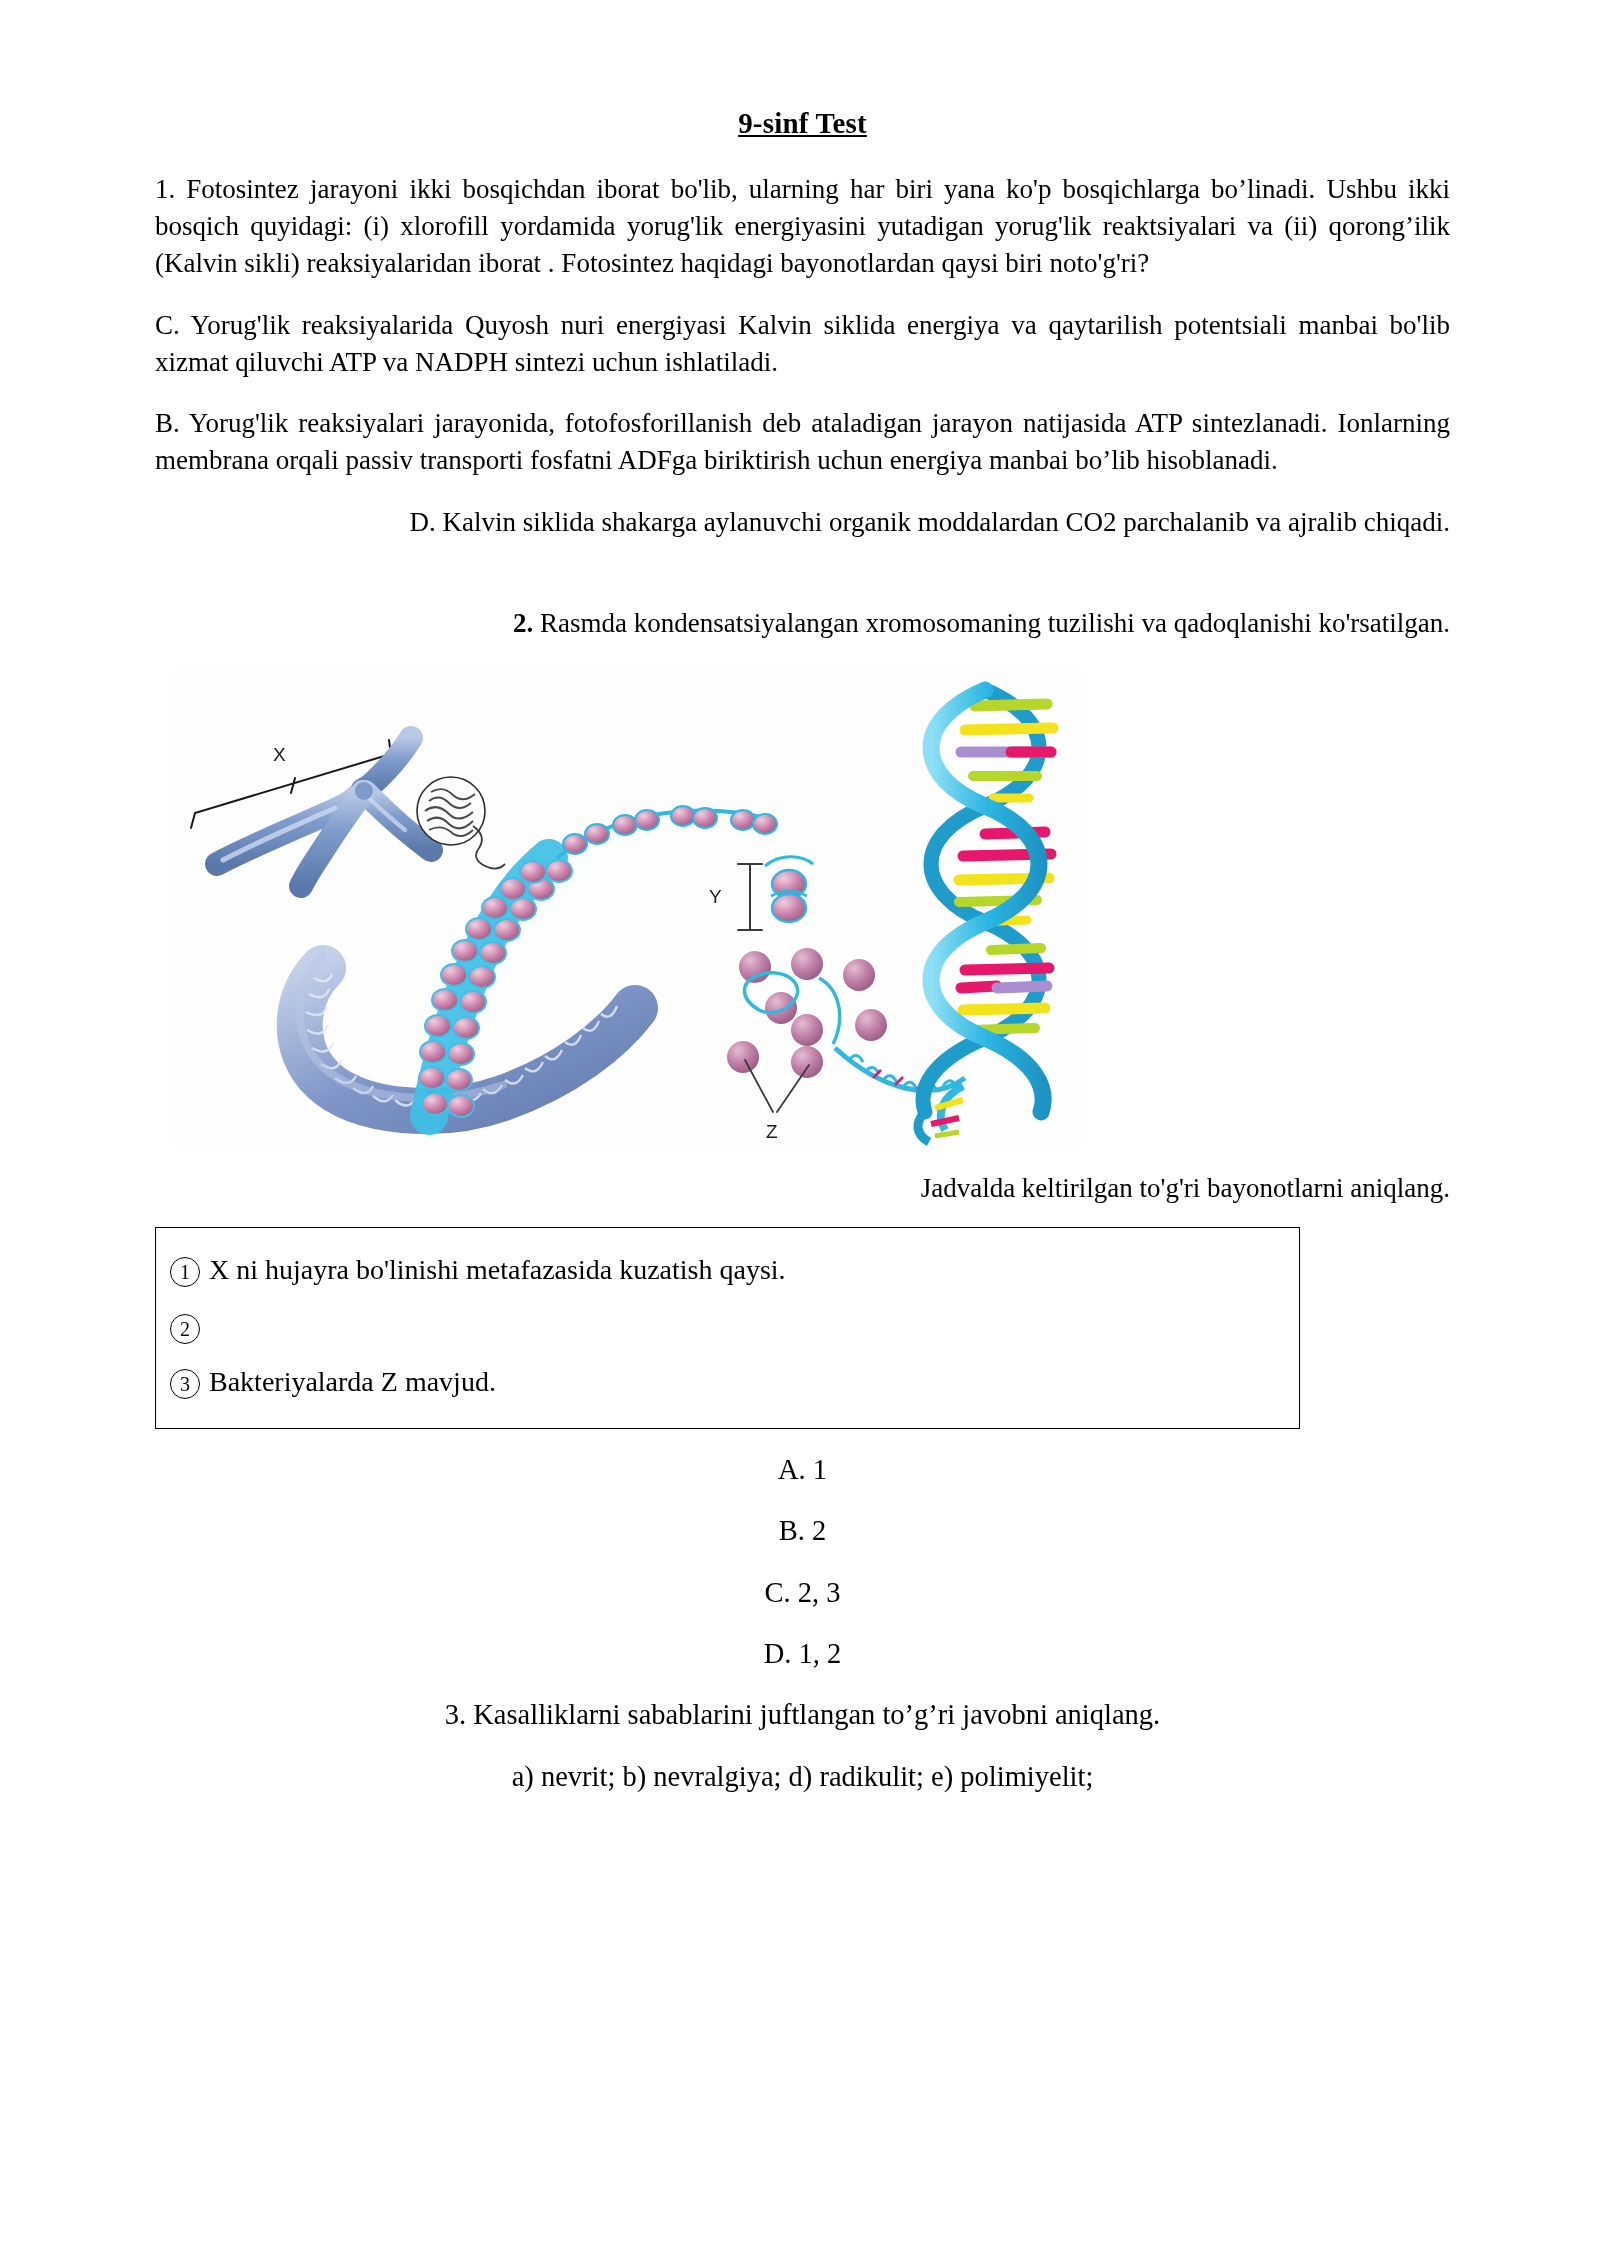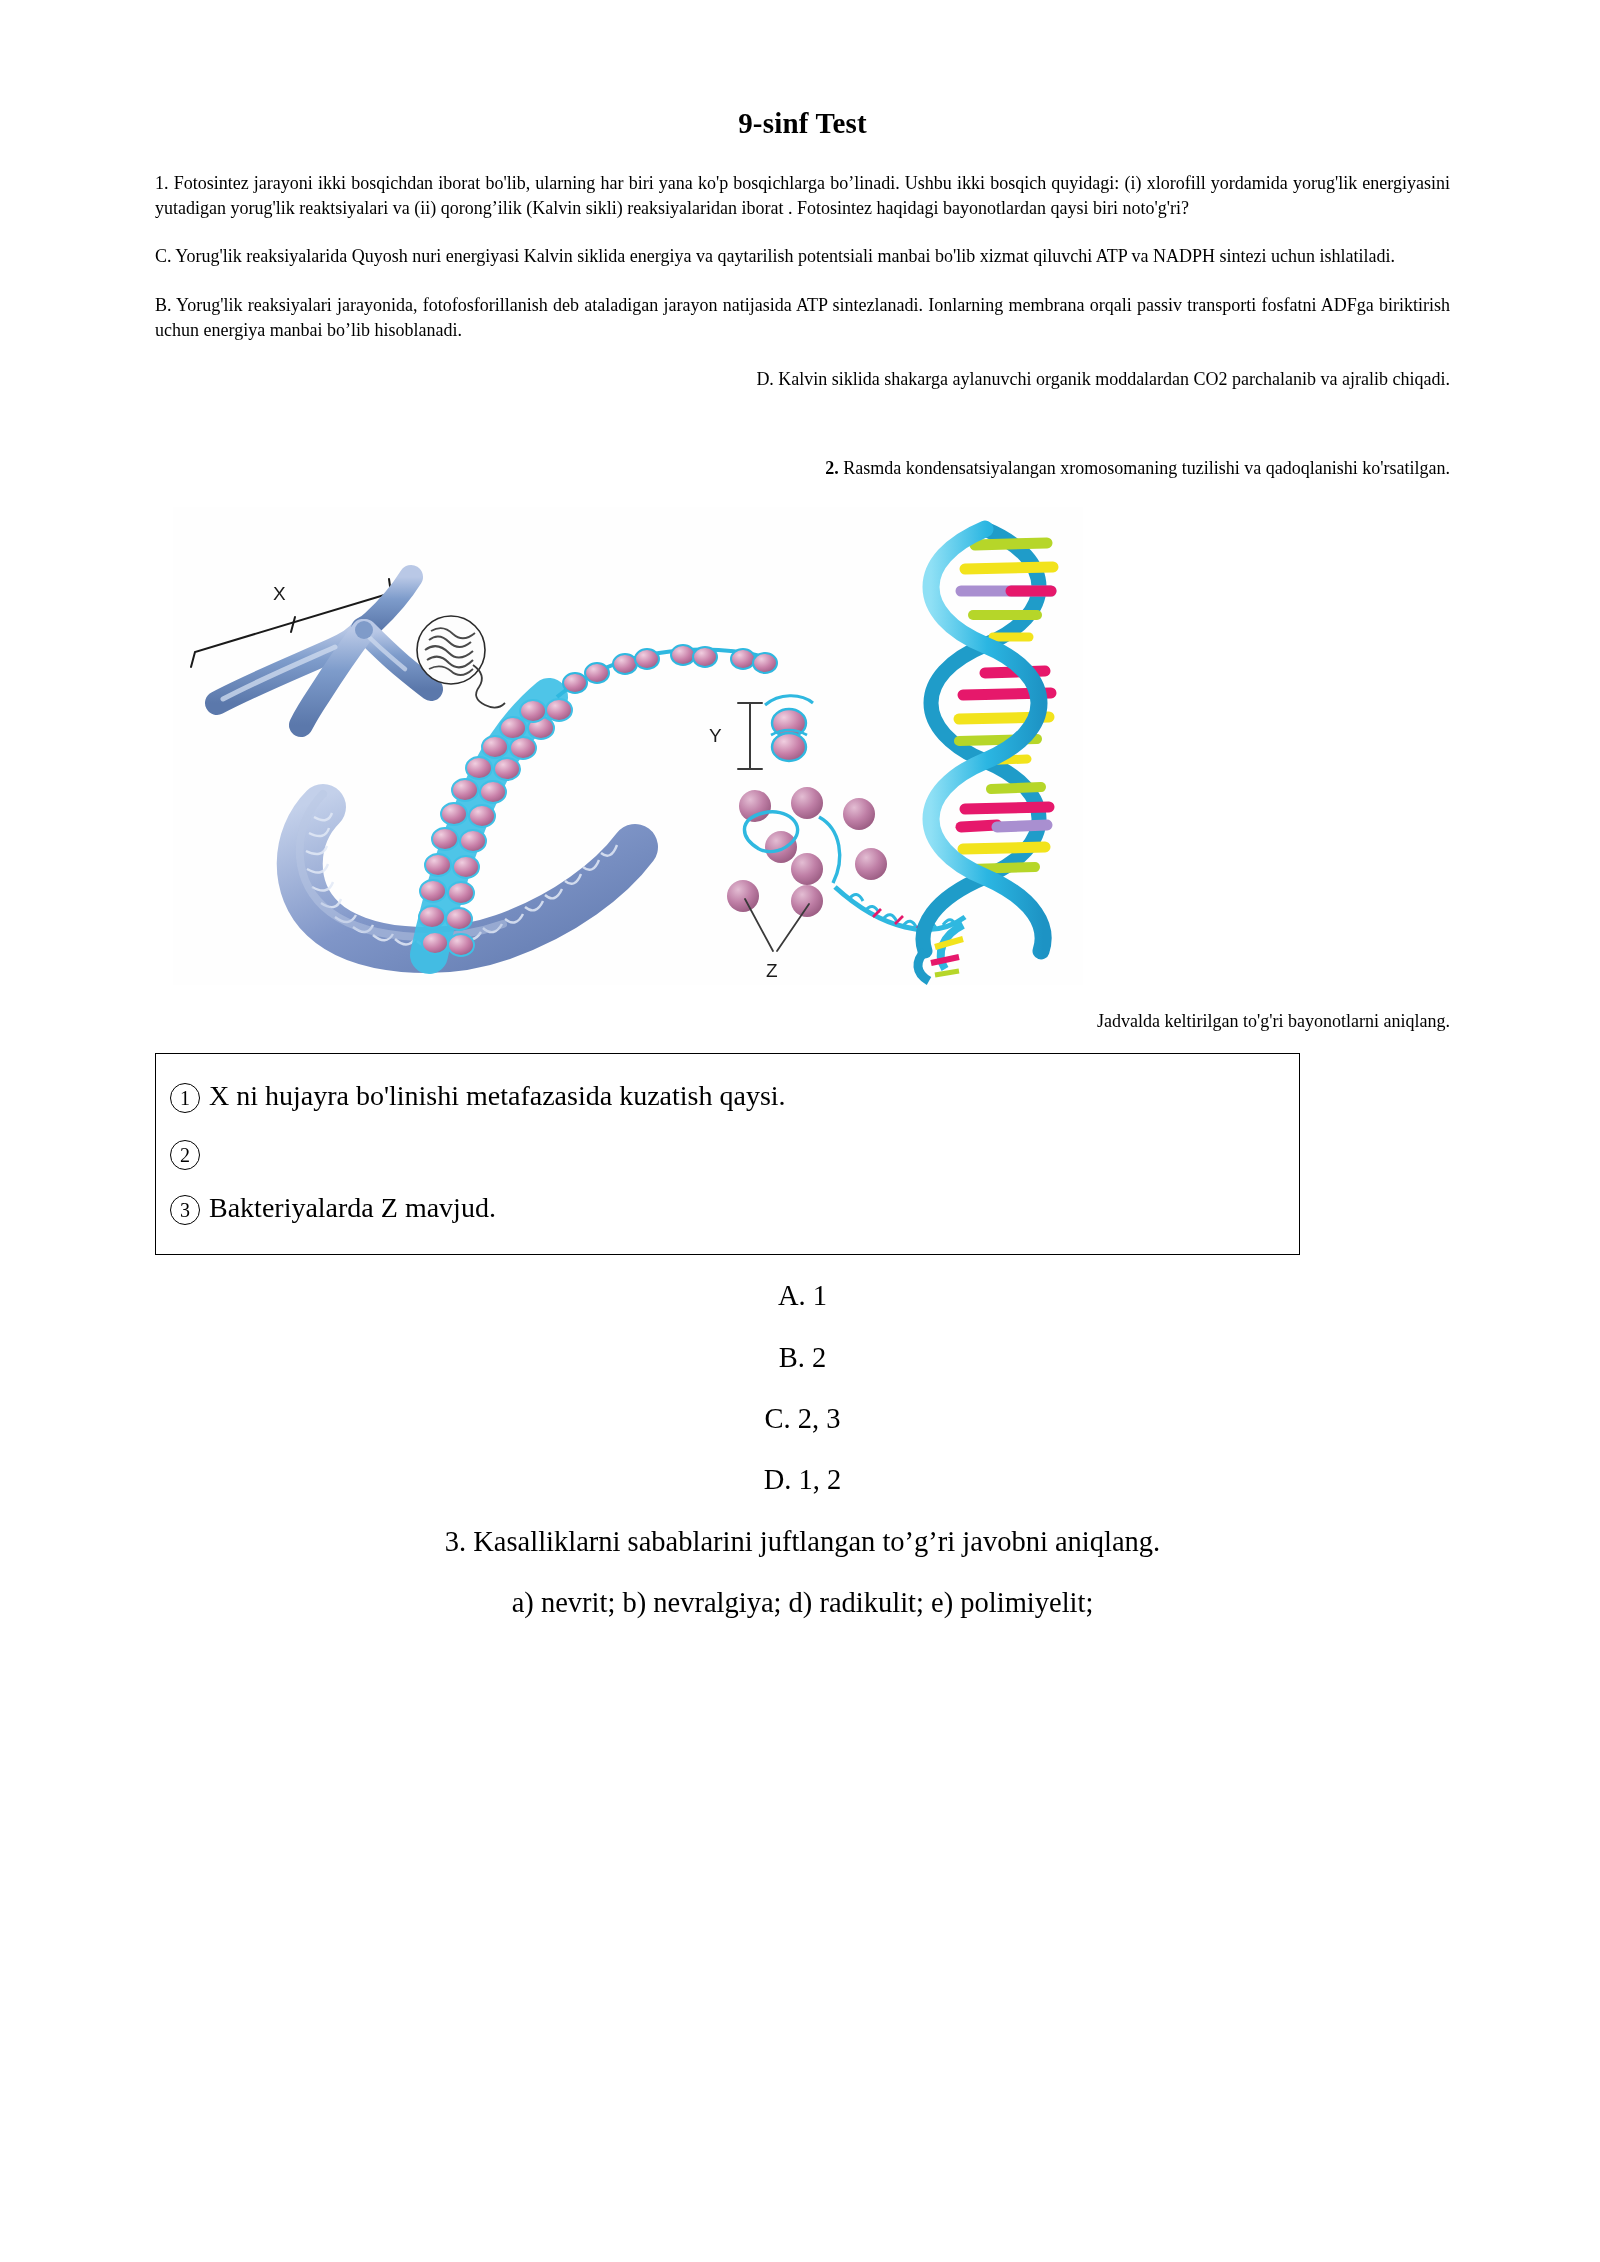--- a/index.html
+++ b/index.html
@@ -22,23 +22,24 @@
     overflow: hidden;
   }
   .doc-title {
     text-align: center;
     font-weight: bold;
     font-size: 29px;
     line-height: 1.2;
     margin: 0 0 0 0;
     padding-top: 6px;
     letter-spacing: 0.2px;
+    text-decoration: underline;
   }
   p.para {
-    font-size: 18px;
+    font-size: 27px;
     line-height: 1.38;
     margin: 24px 0 0 0;
     text-align: justify;
     text-justify: inter-word;
     hyphens: none;
   }
   p.para.first {
     margin-top: 30px;
   }
   p.noindent {

